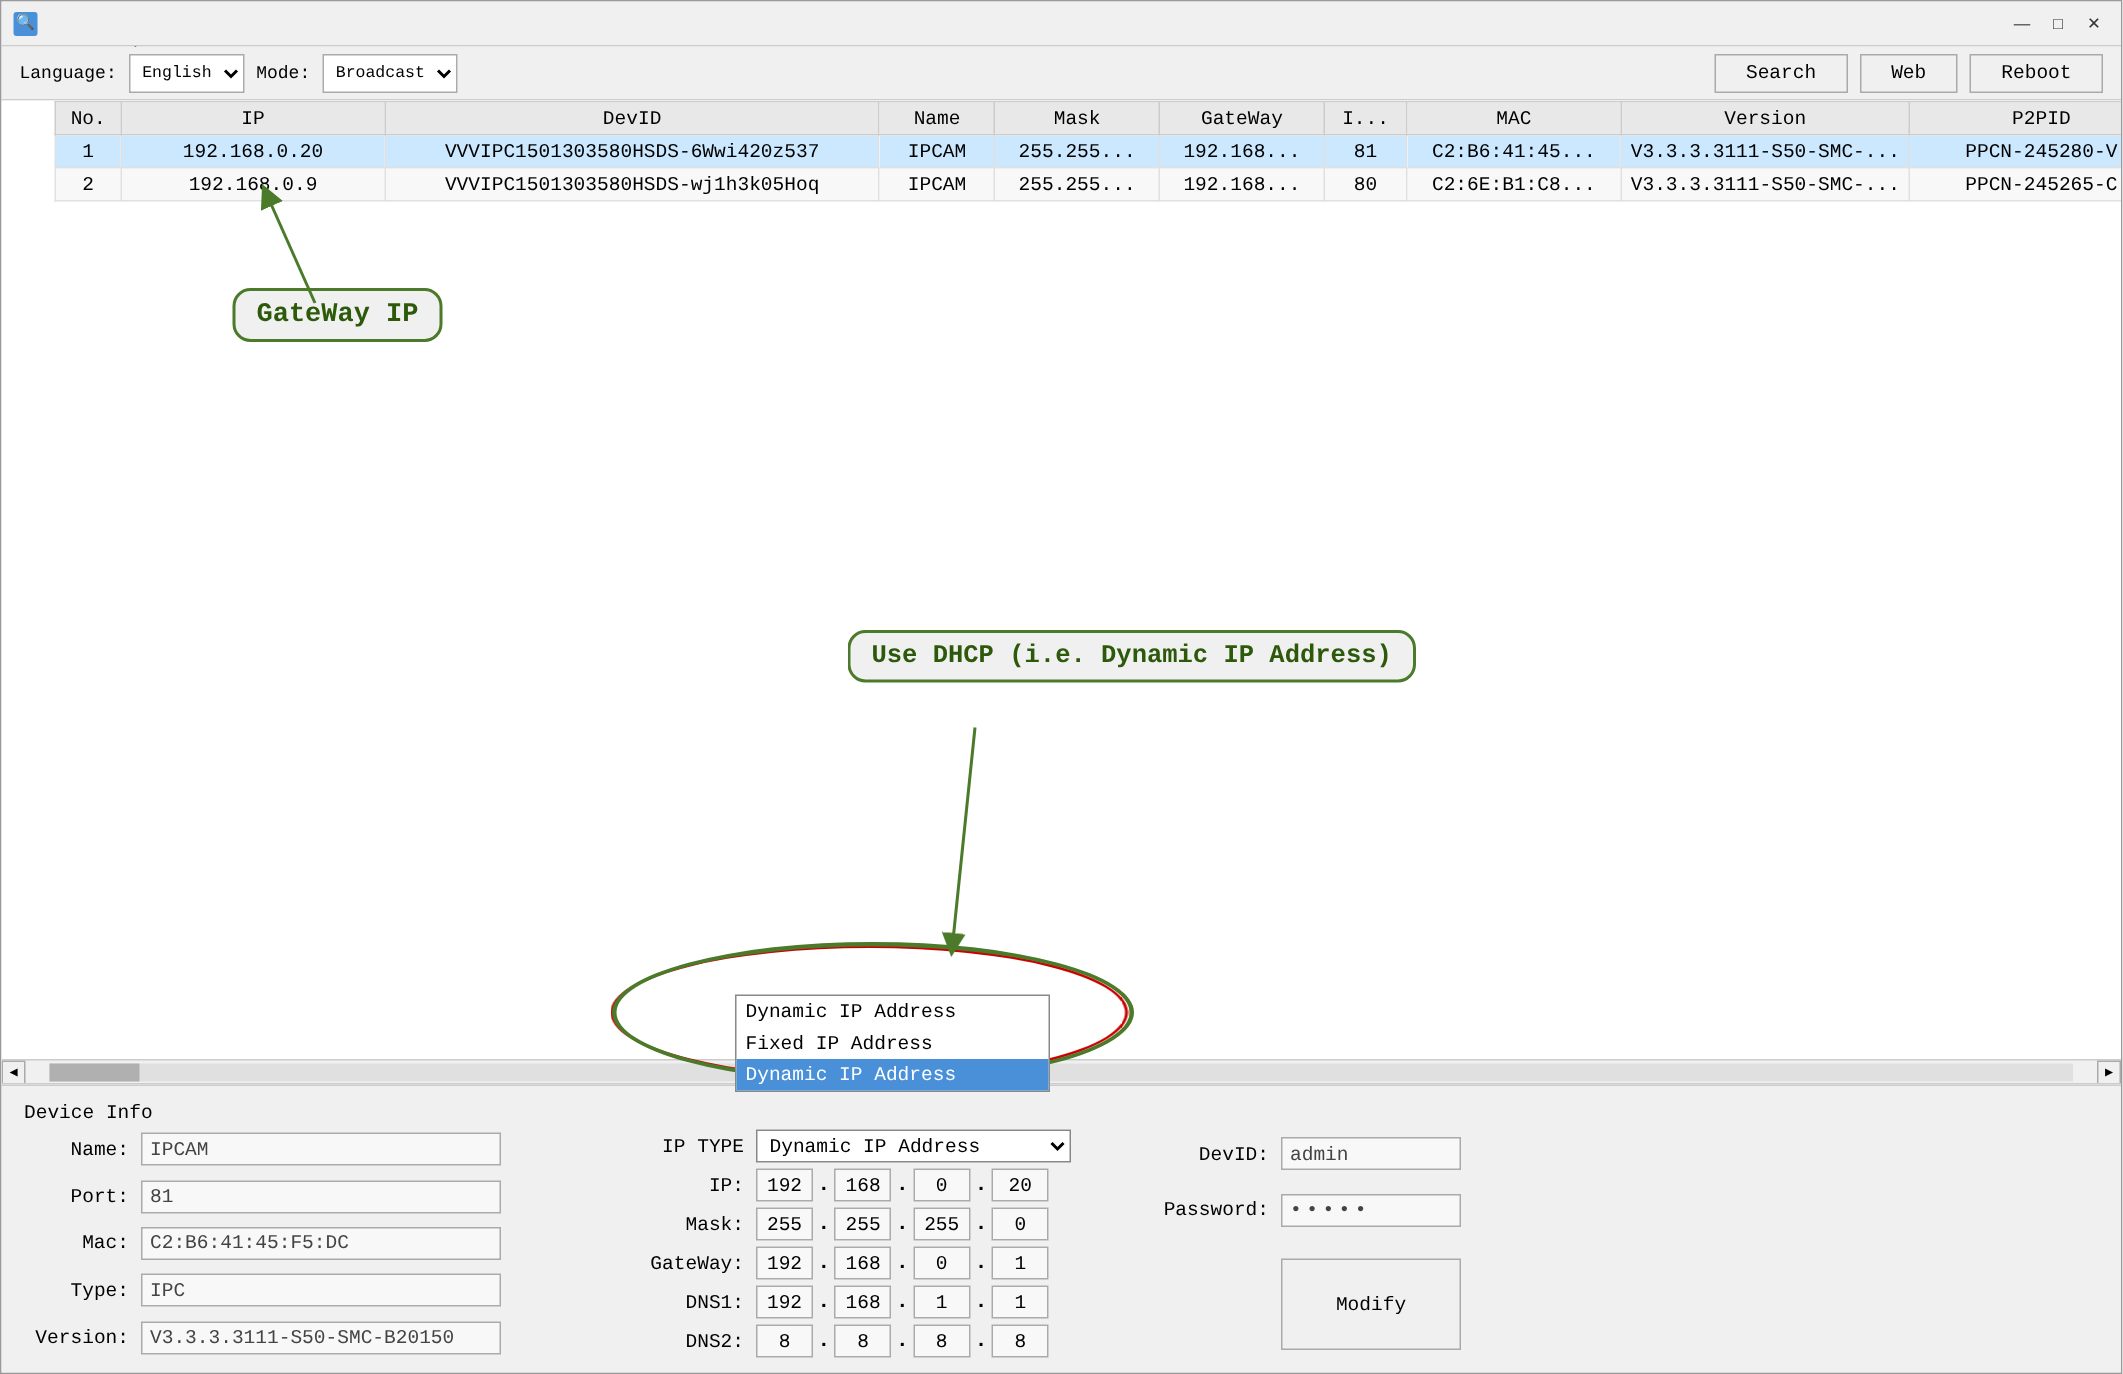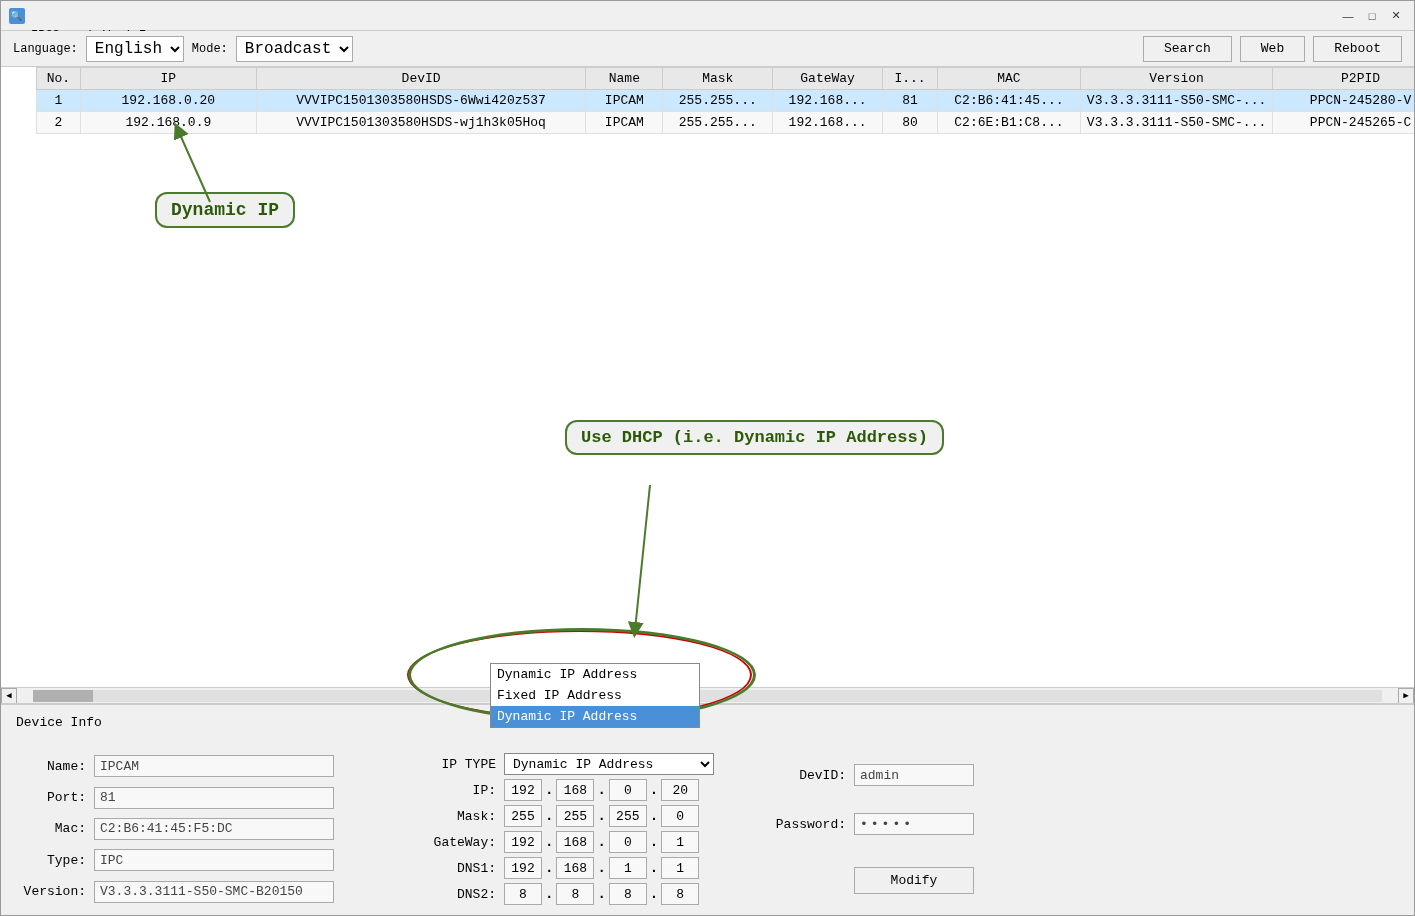--- a/index.html
+++ b/index.html
@@ -75,21 +75,21 @@
       padding: 0 12px;
       gap: 8px;
       border-bottom: 1px solid #ccc;
     }
     .toolbar label {
       font-size: 12px;
       font-family: 'Courier New', monospace;
     }
     .toolbar select {
       font-family: 'Courier New', monospace;
-      font-size: 16px;
+      font-size: 11px;
       padding: 2px 4px;
       background: white;
       border: 1px solid #aaa;
       height: 26px;
     }
     .toolbar-btn {
       font-family: 'Courier New', monospace;
       font-size: 13px;
       padding: 3px 20px;
       background: #f0f0f0;
@@ -167,21 +167,21 @@
       cursor: pointer;
     }
     .device-info {
       background: #f0f0f0;
       padding: 10px 15px;
       border-top: 1px solid #ccc;
     }
     .device-info-title {
       font-family: 'Courier New', monospace;
       font-size: 13px;
-      margin-bottom: 23px;
+      margin-bottom: 4px;
     }
     .device-info-body {
       display: flex;
       gap: 0;
     }
     .device-left {
       width: 380px;
       display: grid;
       grid-template-columns: 70px 240px;
       gap: 5px 8px;
@@ -244,21 +244,21 @@
       font-size: 13px;
       background: white;
       border: 1px solid #888;
       height: 22px;
       padding: 0 4px;
       width: 210px;
     }
     .modify-btn {
       font-family: 'Courier New', monospace;
       font-size: 13px;
-      padding: 5px 30px;
+      padding: 22px 30px;
       background: #f0f0f0;
       border: 1px solid #aaa;
       cursor: pointer;
       margin-top: 5px;
     }
 
     
     .annotation-callout {
       position: absolute;
       background: #f0f0f0;
@@ -520,21 +520,21 @@
 <div class="dropdown-popup" style="left: 490px; top: 663px;">
   <div class="dd-item" id="dd1">Dynamic IP Address</div>
   <div class="dd-item" id="dd2">Fixed IP Address</div>
   <div class="dd-item selected" id="dd3">Dynamic IP Address</div>
 </div>
 
 <div class="red-oval" style="left: 407px; top: 630px; width: 345px; height: 90px;">
 </div>
 
 <div class="annotation-callout" style="left: 155px; top: 192px;">
-  <span>Dynamic IP</span>
+  <span>GateWay IP</span>
 </div>
 
 <svg style="position:absolute; left:0; top:0; width:300px; height:220px; pointer-events:none;">
   <line x1="210" y1="202" x2="178" y2="130" stroke="#4a7a2a" stroke-width="2" marker-end="url(#arrowhead)"></line>
   <defs>
     <marker id="arrowhead" markerWidth="8" markerHeight="8" refX="4" refY="4" orient="auto">
       <polygon points="0 0, 8 4, 0 8" fill="#4a7a2a"></polygon>
     </marker>
   </defs>
 </svg>

